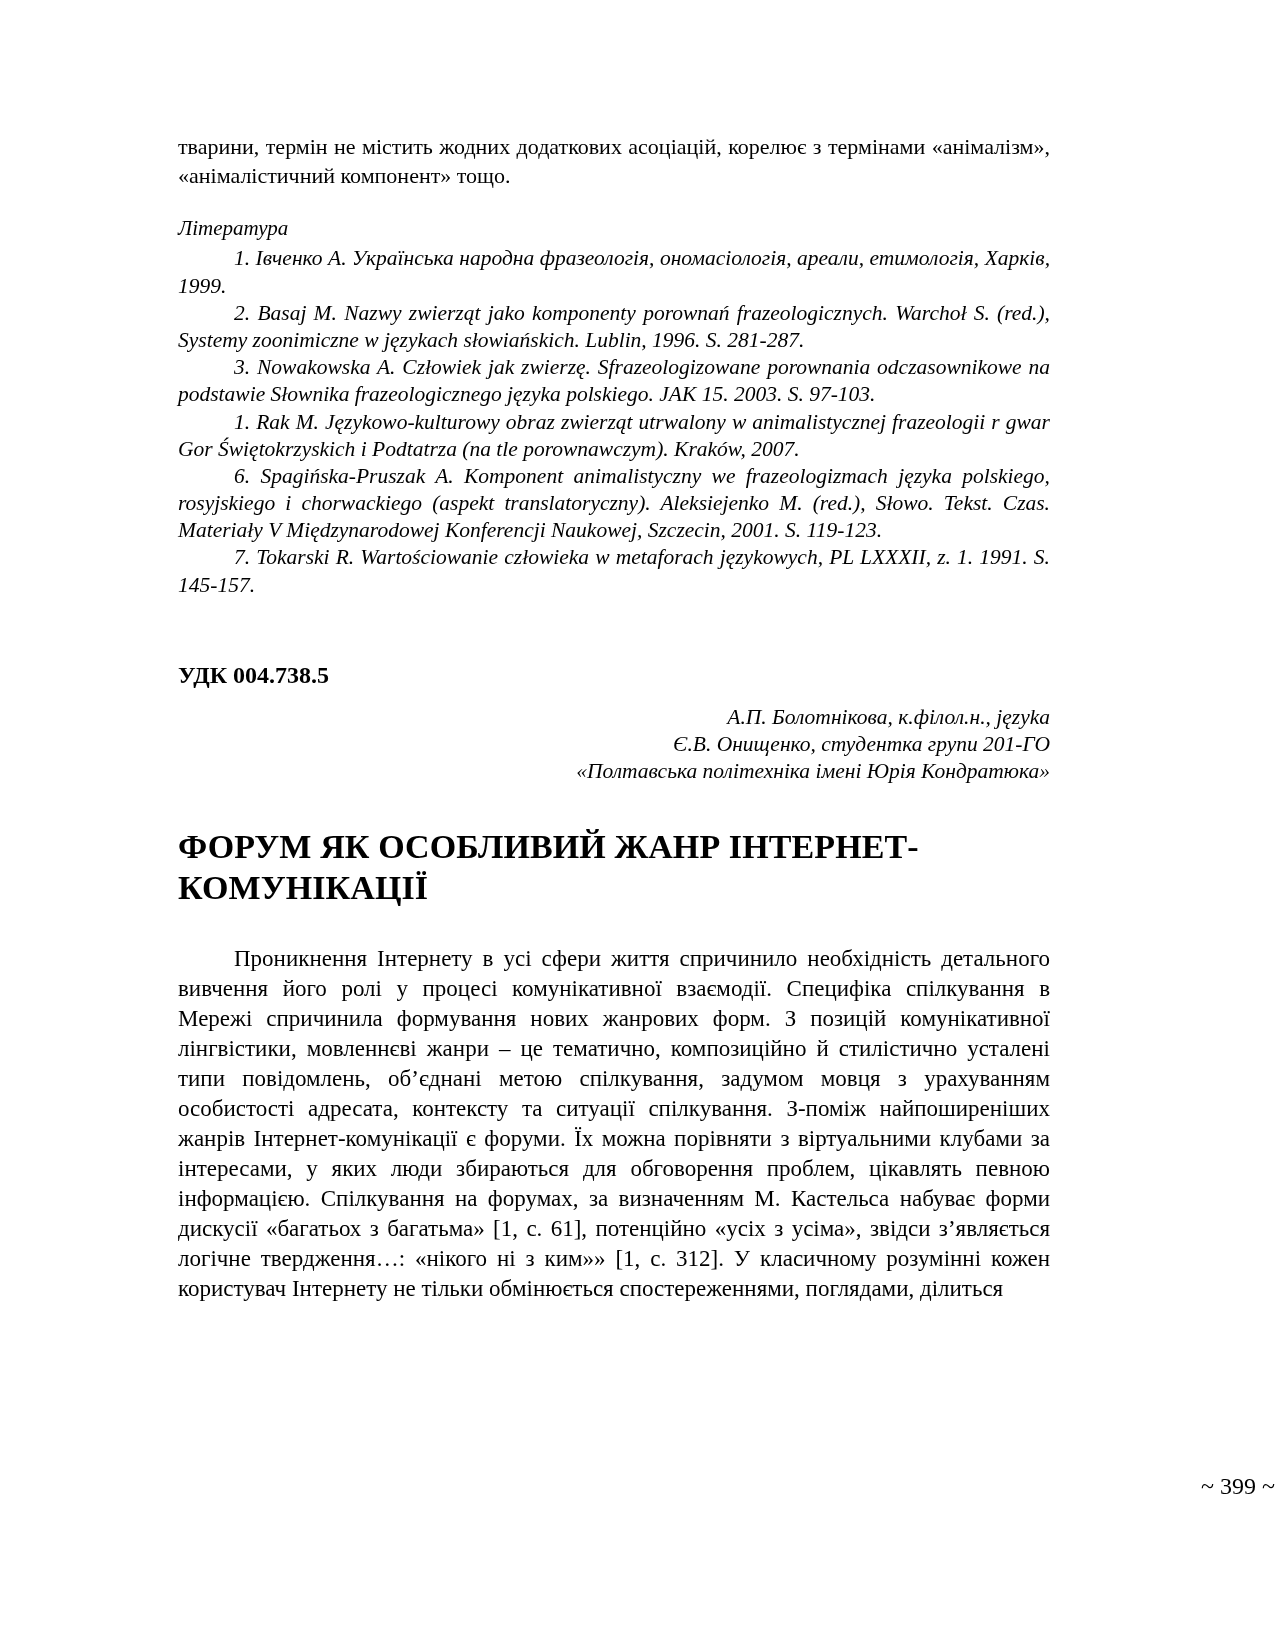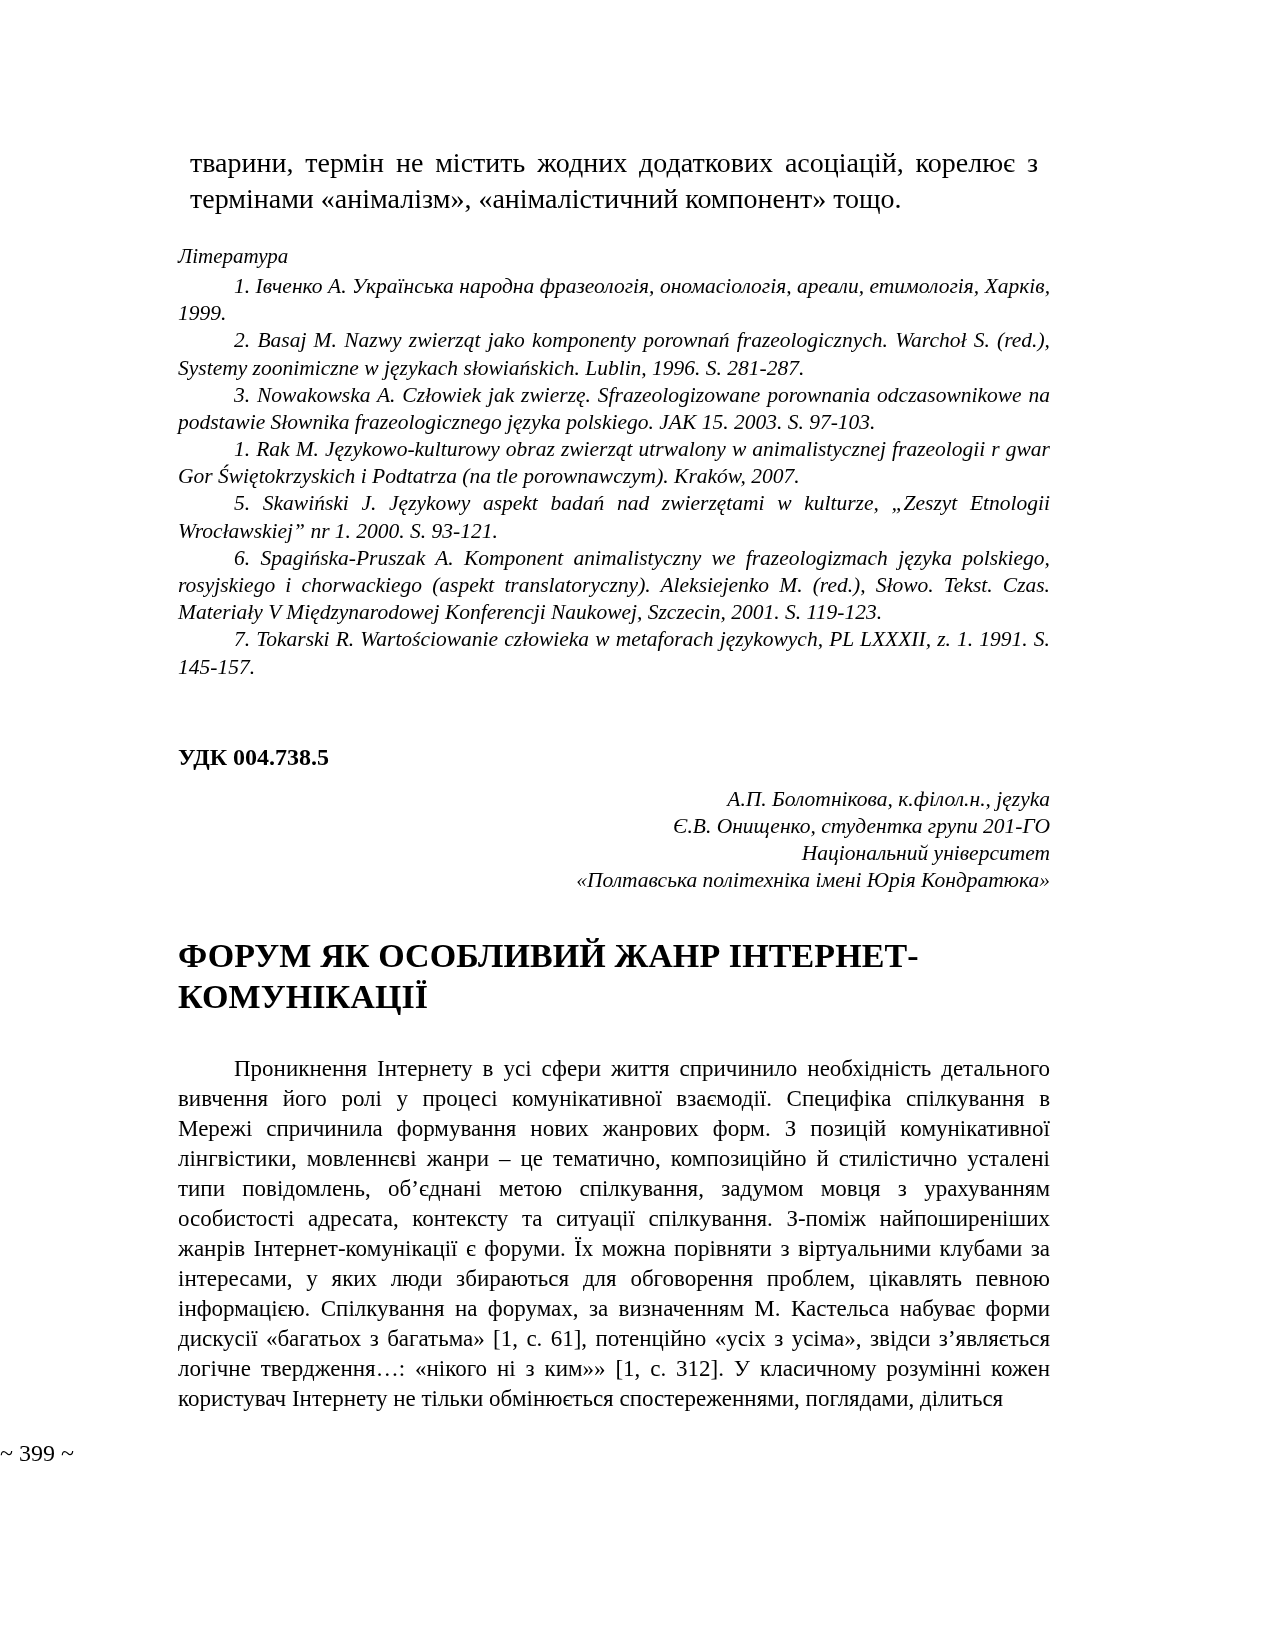--- a/index.html
+++ b/index.html
@@ -23,25 +23,25 @@
   }
   .content {
     position: absolute;
     left: 178px;
     top: 133px;
     width: 872px;
   }
 
   
   .cont-para {
-    font-size: 28px;
+    font-size: 22px;
     line-height: 1.30;
     text-align: justify;
     text-align-last: left;
-    margin: 12px;
+    margin: 0;
   }
 
   
   .ref-heading {
     font-size: 21px;
     font-style: italic;
     text-align: left;
     margin: 26px 0 0 0;
     line-height: 1.2;
   }
@@ -99,53 +99,51 @@
     text-align-last: left;
     text-indent: 56px;
     margin: 36px 0 0 0;
   }
 
   
   .page-footer {
     position: absolute;
     left: 0;
     right: 0;
-    top: 1439px;
-    text-align: left;
+    top: 1472px;
+    text-align: right;
     font-size: 24px;
     line-height: 1.2;
   }
 </style>
 </head>
 <body>
 
 <div class="page">
 
   <div class="content">
 
     <p class="cont-para">тварини, термін не містить жодних додаткових асоціацій, корелює з термінами «анімалізм», «анімалістичний компонент» тощо.</p>
 
     <div class="ref-heading">Література</div>
 
     <ul class="ref-list">
       <li class="ref-item">1. Івченко А. Українська народна фразеологія, ономасіологія, ареали, етимологія, Харків, 1999.</li>
       <li class="ref-item">2. Basaj M. Nazwy zwierząt jako komponenty porownań frazeologicznych. Warchoł S. (red.), Systemy zoonimiczne w językach słowiańskich. Lublin, 1996. S. 281-287.</li>
       <li class="ref-item">3. Nowakowska A. Człowiek jak zwierzę. Sfrazeologizowane porownania odczasownikowe na podstawie Słownika frazeologicznego języka polskiego. JAK 15. 2003. S. 97-103.</li>
       <li class="ref-item">1. Rak M. Językowo-kulturowy obraz zwierząt utrwalony w animalistycznej frazeologii r gwar Gor Świętokrzyskich i Podtatrza (na tle porownawczym). Kraków, 2007.</li>
-      <li class="ref-item">5. Skawiński J. Językowy aspekt badań nad zwierzętami w kulturze, „Zeszyt Etnologii Wrocławskiej” nr 1. 2000. S. 93-121.</li>
       <li class="ref-item">6. Spagińska-Pruszak A. Komponent animalistyczny we frazeologizmach języka polskiego, rosyjskiego i chorwackiego (aspekt translatoryczny). Aleksiejenko M. (red.), Słowo. Tekst. Czas. Materiały V Międzynarodowej Konferencji Naukowej, Szczecin, 2001. S. 119-123.</li>
       <li class="ref-item">7. Tokarski R. Wartościowanie człowieka w metaforach językowych, PL  LXXXII, z. 1. 1991. S. 145-157.</li>
     </ul>
 
     <div class="udc">УДК 004.738.5</div>
 
     <div class="affiliation">
       <div class="affil-line">А.П. Болотнікова, к.філол.н., języka</div>
       <div class="affil-line">Є.В. Онищенко, студентка групи 201-ГО</div>
-      <div class="affil-line">Національний університет</div>
       <div class="affil-line">«Полтавська політехніка імені Юрія Кондратюка»</div>
     </div>
 
     <h1 class="article-title">ФОРУМ ЯК ОСОБЛИВИЙ ЖАНР ІНТЕРНЕТ-КОМУНІКАЦІЇ</h1>
 
     <p class="body-para">Проникнення Інтернету в усі сфери життя спричинило необхідність детального вивчення його ролі у процесі комунікативної взаємодії. Специфіка спілкування в Мережі спричинила формування нових жанрових форм. З позицій комунікативної лінгвістики, мовленнєві жанри – це тематично, композиційно й стилістично усталені типи повідомлень, об’єднані метою спілкування, задумом мовця з урахуванням особистості адресата, контексту та ситуації спілкування. З-поміж найпоширеніших жанрів Інтернет-комунікації є форуми. Їх можна порівняти з віртуальними клубами за інтересами, у яких люди збираються для обговорення проблем, цікавлять певною інформацією. Спілкування на форумах, за визначенням М. Кастельса набуває форми дискусії «багатьох з багатьма» [1, с. 61], потенційно «усіх з усіма», звідси з’являється логічне твердження…: «нікого ні з ким»» [1, с. 312]. У класичному розумінні кожен користувач Інтернету не тільки обмінюється спостереженнями, поглядами, ділиться</p>
 
   </div>
 
   <div class="page-footer">~ 399 ~</div>

